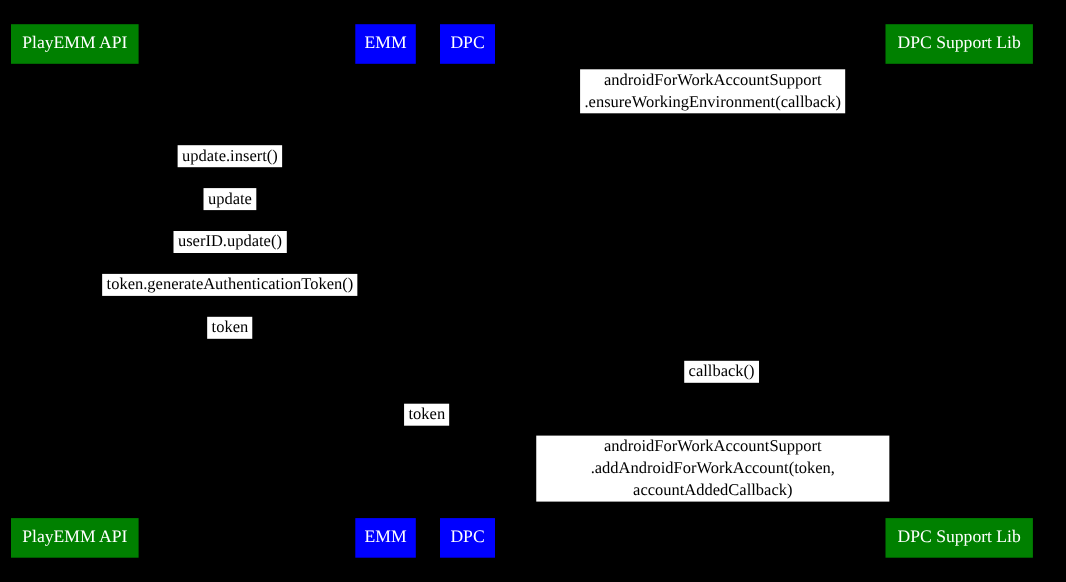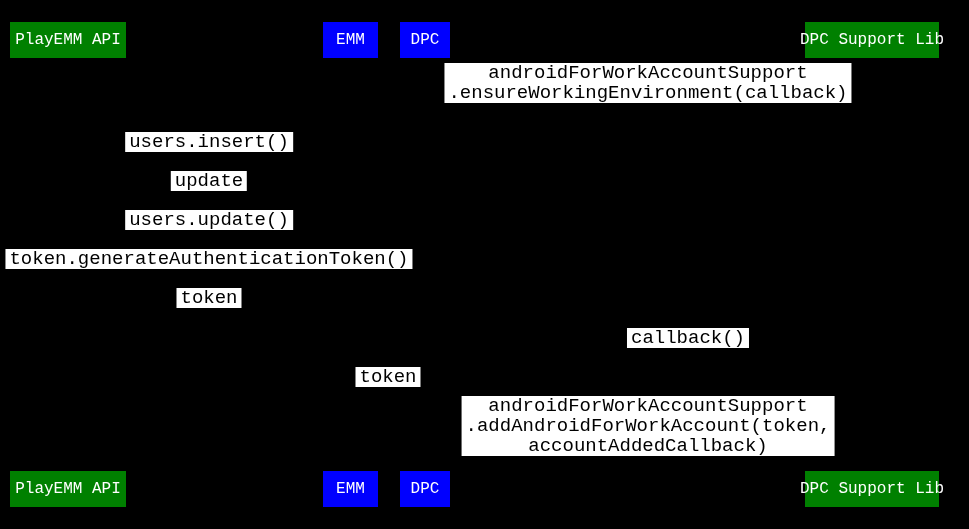--- a/index.html
+++ b/index.html
@@ -5,21 +5,21 @@
   html, body {
     margin: 0;
     padding: 0;
     background: #000;
   }
   .diagram {
     position: relative;
     width: 969px;
     height: 529px;
     background: var(--background, #000);
-    font-family: Liberation Mono, monospace;
+    font-family: Liberation Serif, serif;
     overflow: hidden;
   }
   .actor {
     position: absolute;
     height: 36px;
     display: flex;
     align-items: center;
     justify-content: center;
     color: var(--actor-text, #fff);
     font-size: 16px;
@@ -32,21 +32,21 @@
     top: 58px;
     width: 1px;
     height: 413px;
     background: var(--lifeline, #000);
   }
   .msg {
     position: absolute;
     transform: translateX(-50%);
     background: var(--message-bg, #fff);
     color: var(--message-text, #000);
-    font-size: 19px;
+    font-size: 15px;
     line-height: 20px;
     padding: 0 4px;
     white-space: pre-line;
     text-align: center;
   }
 </style>
 </head>
 <body>
 
 <div class="diagram">
@@ -56,26 +56,26 @@
   <div class="lifeline" style="left:424px"></div>
   <div class="lifeline" style="left:871px"></div>
 
   <div class="actor green" style="left:10px;  top:22px; width:116px">PlayEMM API</div>
   <div class="actor blue" style="left:323px; top:22px; width:55px">EMM</div>
   <div class="actor blue" style="left:400px; top:22px; width:50px">DPC</div>
   <div class="actor green" style="left:805px; top:22px; width:134px">DPC Support Lib</div>
 
   <div class="msg" style="left:648px; top:63px">androidForWorkAccountSupport
 .ensureWorkingEnvironment(callback)</div>
-  <div class="msg" style="left:209px; top:132px">users.insert()</div>
+  <div class="msg" style="left:209px; top:132px">update.insert()</div>
   <div class="msg" style="left:209px; top:171px">update</div>
-  <div class="msg" style="left:209px; top:210px">users.update()</div>
+  <div class="msg" style="left:209px; top:210px">userID.update()</div>
   <div class="msg" style="left:209px; top:249px">token.generateAuthenticationToken()</div>
   <div class="msg" style="left:209px; top:288px">token</div>
-  <div class="msg" style="left:688px; top:328px">callback()</div>
+  <div class="msg" style="left:656px; top:328px">callback()</div>
   <div class="msg" style="left:388px; top:367px">token</div>
   <div class="msg" style="left:648px; top:396px">androidForWorkAccountSupport
 .addAndroidForWorkAccount(token, accountAddedCallback)</div>
 
   <div class="actor green" style="left:10px;  top:471px; width:116px">PlayEMM API</div>
   <div class="actor blue" style="left:323px; top:471px; width:55px">EMM</div>
   <div class="actor blue" style="left:400px; top:471px; width:50px">DPC</div>
   <div class="actor green" style="left:805px; top:471px; width:134px">DPC Support Lib</div>
 
 </div>

